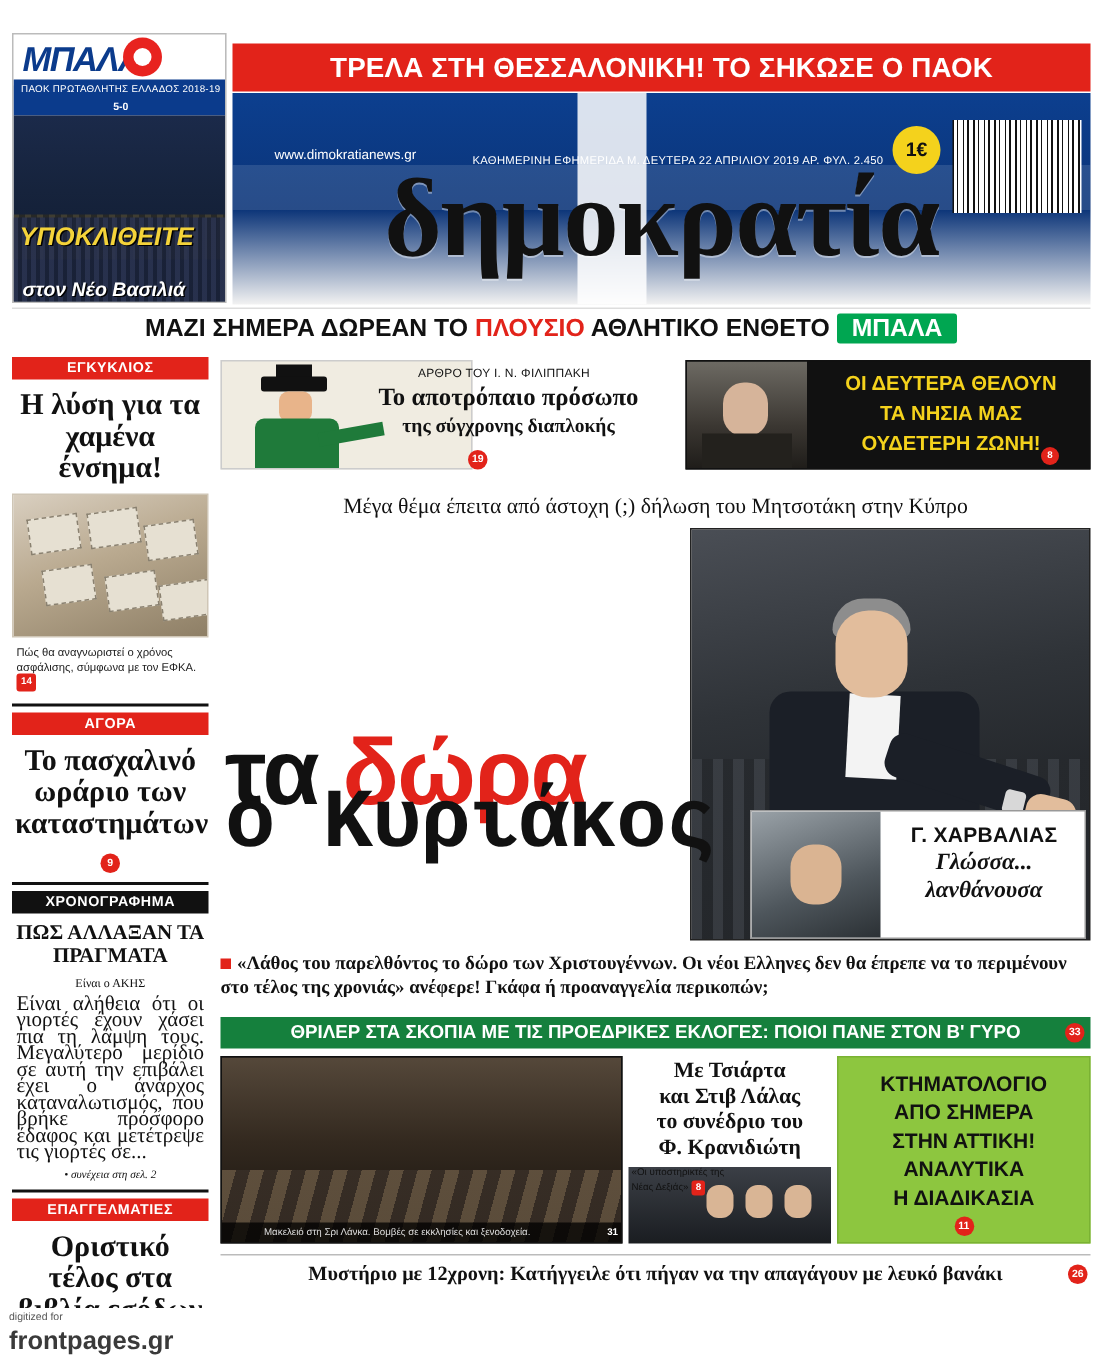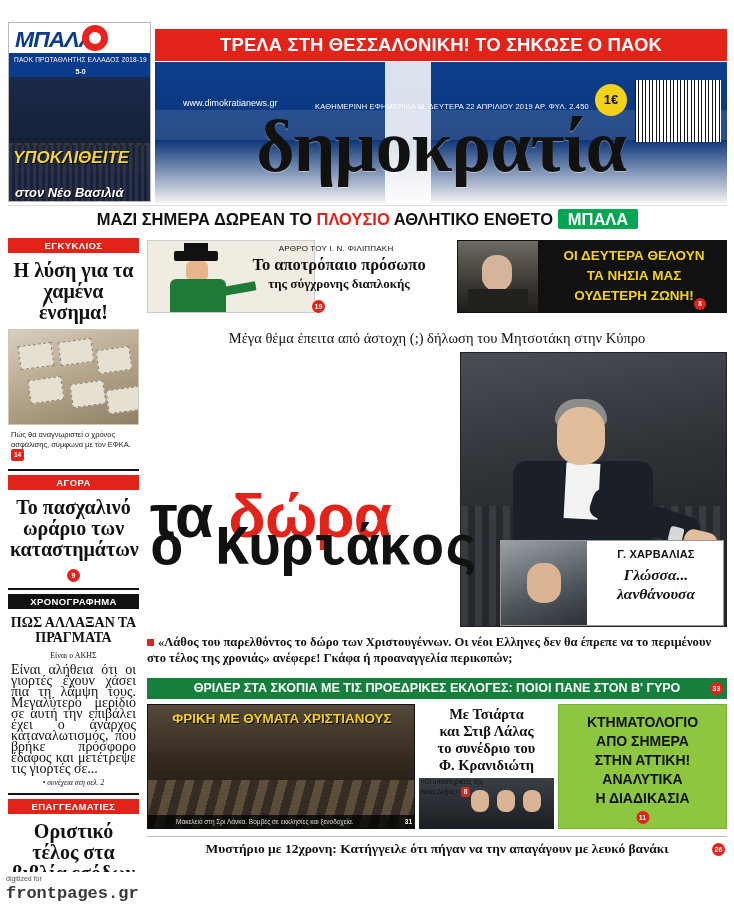--- a/index.html
+++ b/index.html
@@ -304,21 +304,21 @@
     position: absolute; left: 500px; top: 540px; width: 224px; height: 86px;
     background: #ffffff; border: 1px solid #999; overflow: hidden;
   }
   .xv-photo {
     position:absolute; left: 0; top: 0; width: 86px; height: 86px;
     background: linear-gradient(160deg,#9aa2a8 0%, #4e565c 60%, #2a2f33 100%);
   }
   .xv-head { position:absolute; left: 26px; top: 22px; width: 34px; height: 40px; background:#dab492; border-radius:15px;}
   .xv-name {
     position:absolute; left: 90px; top: 7px; width: 130px; text-align:center;
-    font-family:"Liberation Sans",sans-serif; font-weight:bold; font-size:11px;
+    font-family:"Liberation Sans",sans-serif; font-weight:bold; font-size:14px;
     color:#111; letter-spacing:.2px;
   }
   .xv-title {
     position:absolute; left: 90px; top: 24px; width: 130px; text-align:center;
     font-family:"Liberation Serif",serif; font-style: italic; font-weight:bold;
     font-size: 15.5px; line-height: 19px; color:#111;
   }
 
   .subdeck {
     position: absolute; left: 147px; top: 634px; width: 580px;
@@ -422,21 +422,21 @@
   .footer {
     position: absolute; left: 0; top: 872px; width: 734px; height: 42px;
     background:#fff;
   }
   .fp-small {
     position:absolute; left: 6px; top: 3px;
     font-family:"Liberation Sans",sans-serif; font-size: 7px; color:#555;
   }
   .fp-big {
     position:absolute; left: 6px; top: 12px;
-    font-family:Liberation Mono, monospace; font-weight:bold;
+    font-family:Liberation Sans, sans-serif; font-weight:bold;
     font-size: 17px; color:#3a3a3a;text-align:center;
   }
   .l-divider { border-top: 2px solid #111; margin: 6px 0 4px; }
 </style>
 </head>
 <body>
 
 <div class="page">
 
   <div class="redbar">ΤΡΕΛΑ ΣΤΗ ΘΕΣΣΑΛΟΝΙΚΗ! ΤΟ ΣΗΚΩΣΕ Ο ΠΑΟΚ</div>
@@ -574,21 +574,20 @@
   </div>
 
   <div class="skopia">
     <span>ΘΡΙΛΕΡ ΣΤΑ ΣΚΟΠΙΑ ΜΕ ΤΙΣ ΠΡΟΕΔΡΙΚΕΣ ΕΚΛΟΓΕΣ: ΠΟΙΟΙ ΠΑΝΕ ΣΤΟΝ Β' ΓΥΡΟ</span>
     <span class="skopia-circ">33</span>
   </div>
 
   <div class="friki">
     <div class="friki-bg"></div>
     <div class="friki-rubble"></div>
-    <div class="friki-title">ΦΡΙΚΗ ΜΕ ΘΥΜΑΤΑ ΧΡΙΣΤΙΑΝΟΥΣ</div>
     <div class="friki-cap">
       <span class="num">31</span>
       <span>Μακελειό στη Σρι Λάνκα. Βομβές σε εκκλησίες και ξενοδοχεία.</span>
     </div>
   </div>
 
   <div class="tsiarta">
     <div class="tsiarta-title">
       <span>Με Τσιάρτα</span><br>
       <span>και Στιβ Λάλας</span><br>

